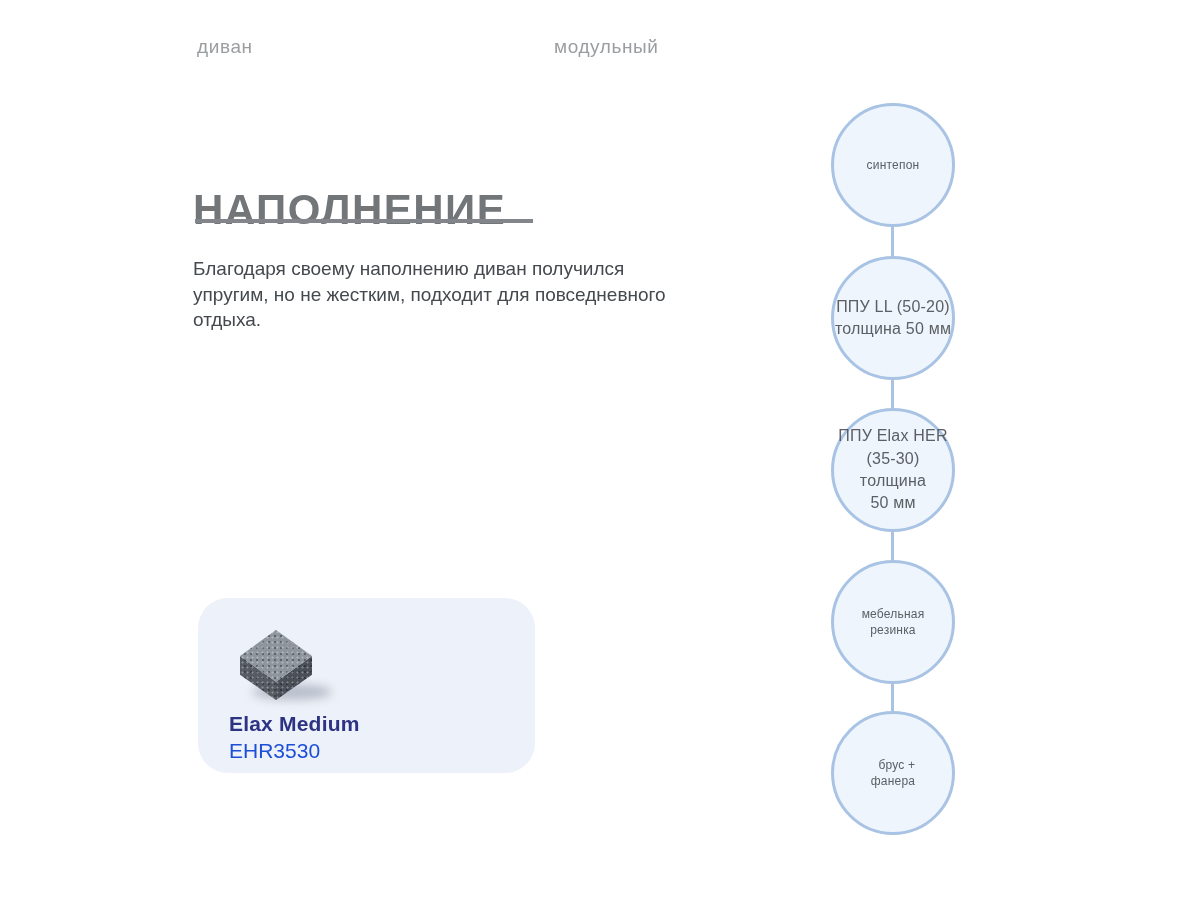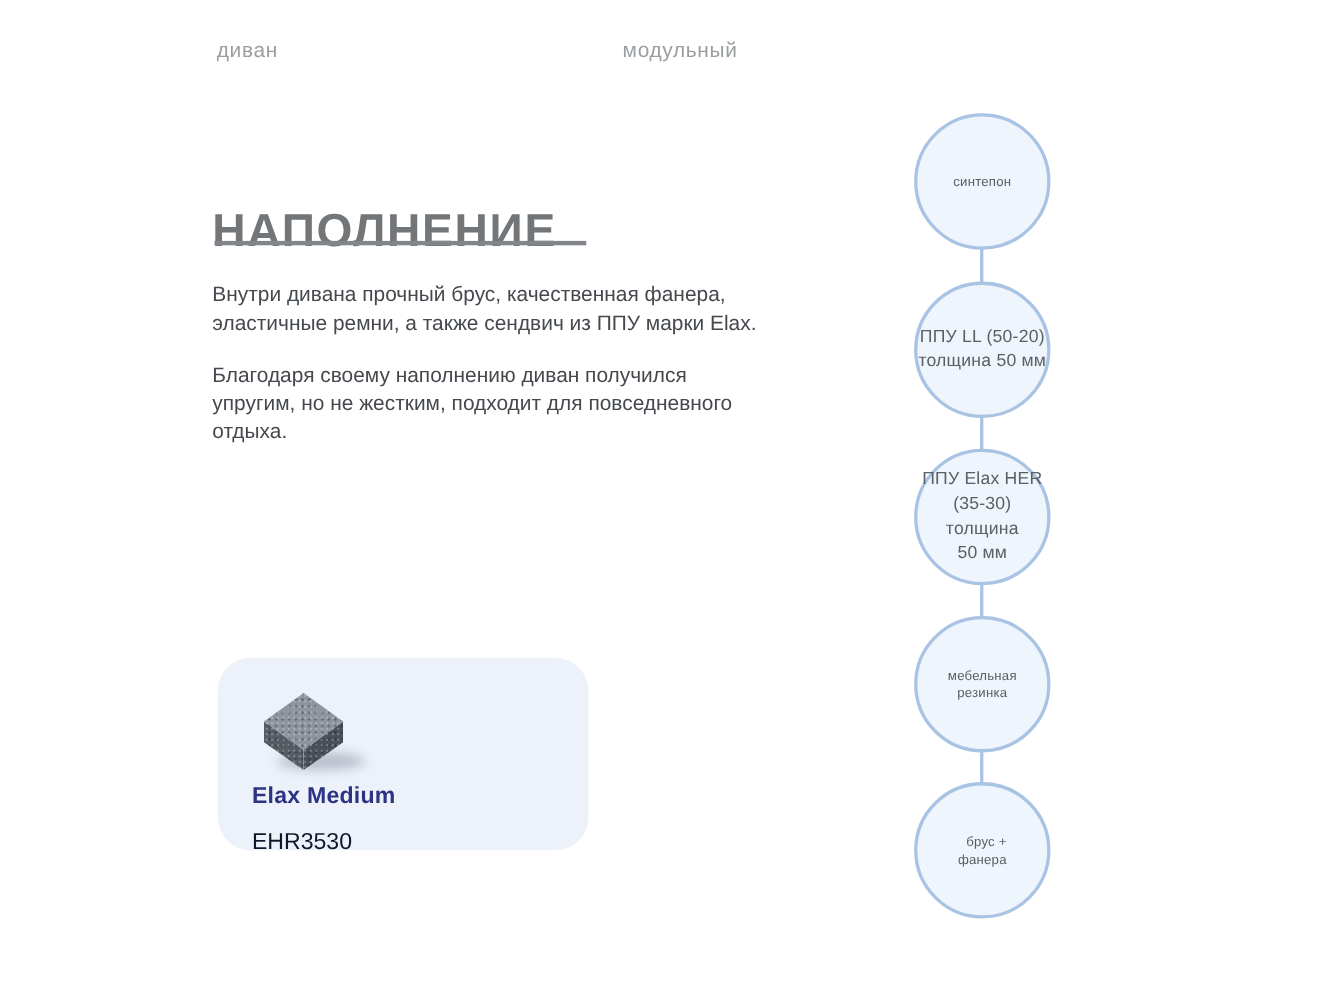--- a/index.html
+++ b/index.html
@@ -5,21 +5,21 @@
   html,body{margin:0;padding:0;}
   body{
     width:1200px;height:900px;background:#ffffff;
     font-family:"Liberation Sans", sans-serif;
     position:relative;overflow:hidden;
     -webkit-font-smoothing:antialiased;
   }
   
   .tag{position:absolute;top:36px;font-size:19px;color:#9b9ea1;letter-spacing:.6px;cursor:pointer;}
   .tag-divan{left:197px;}
-  .tag-modular{left:566px;}
+  .tag-modular{left:554px;}
 
   
   .page-title{position:absolute;left:193px;top:160px;font-size:42px;font-weight:bold;color:#737679;letter-spacing:1.5px;margin-top:26px;}
   .title-underline{position:absolute;left:195px;top:219px;width:338px;height:4px;background:#82868a;}
 
   
   .paragraphs{position:absolute;left:193px;top:256px;width:540px;font-size:19px;line-height:25.5px;color:#45494e;}
   .paragraphs p{margin:0 0 22px;white-space:pre-line;}
 
   
@@ -33,21 +33,21 @@
       radial-gradient(rgba(18,22,28,.38) .8px, transparent 1.3px);
     background-size:5px 5px,6px 6px;
     background-position:0 0,2px 3px;
   }
   .cube-top{background-color:#8f959e;clip-path:polygon(50% 0,100% 37%,50% 74%,0 37%);}
   .cube-left{background-color:#575c64;clip-path:polygon(0 37%,50% 74%,50% 100%,0 64%);}
   .cube-right{background-color:#4b5058;clip-path:polygon(50% 74%,100% 37%,100% 64%,50% 100%);}
 
   .card-name-col{position:absolute;left:31px;top:114px;}
   .product-name{font-size:21px;font-weight:bold;color:#2c3383;letter-spacing:.2px;}
-  .product-code{font-size:21px;color:#0f172a;margin-top:18px;}
+  .product-code{font-size:21px;color:#1d4ed8;margin-top:3px;}
   .card-spec-col{position:absolute;left:179px;top:114px;font-size:21px;color:#c3c9d5;}
   .spec-line{margin-top:0;}
   .spec-line + .spec-line{margin-top:3px;}
 
   
   .diagram-spine{position:absolute;left:891px;top:165px;width:3px;height:608px;background:#a9c3e4;}
   .layer-node{
     position:absolute;left:831px;width:124px;height:124px;border-radius:50%;
     background:#eef5fc;border:3px solid #a9c3e4;box-sizing:border-box;
     display:flex;align-items:center;justify-content:center;text-align:center;color:#5c6064;
@@ -59,22 +59,20 @@
 </head>
 <body>
 
 <span class="tag tag-divan">диван</span>
 <span class="tag tag-modular">модульный</span>
 
 <h1 class="page-title">НАПОЛНЕНИЕ</h1>
 <div class="title-underline"></div>
 
 <div class="paragraphs">
-  <p> Внутри дивана прочный брус, качественная фанера,
-эластичные ремни, а также сендвич из ППУ марки Elax.</p>
   <p>Благодаря своему наполнению диван получился
 упругим, но не жестким, подходит для повседневного
 отдыха.</p>
 </div>
 
 <div class="product-card">
   <div class="cube-wrap">
     <div class="cube-shadow"></div>
     <div class="cube-face cube-left"></div>
     <div class="cube-face cube-right"></div>

